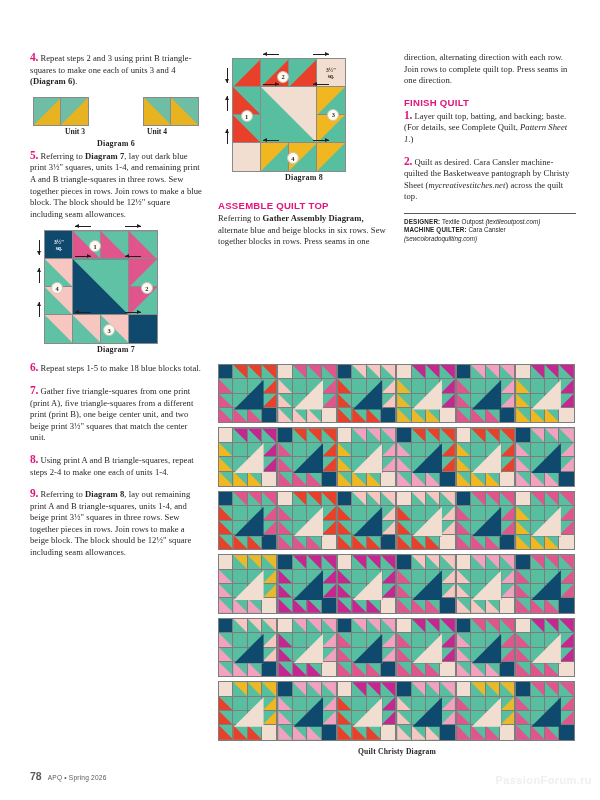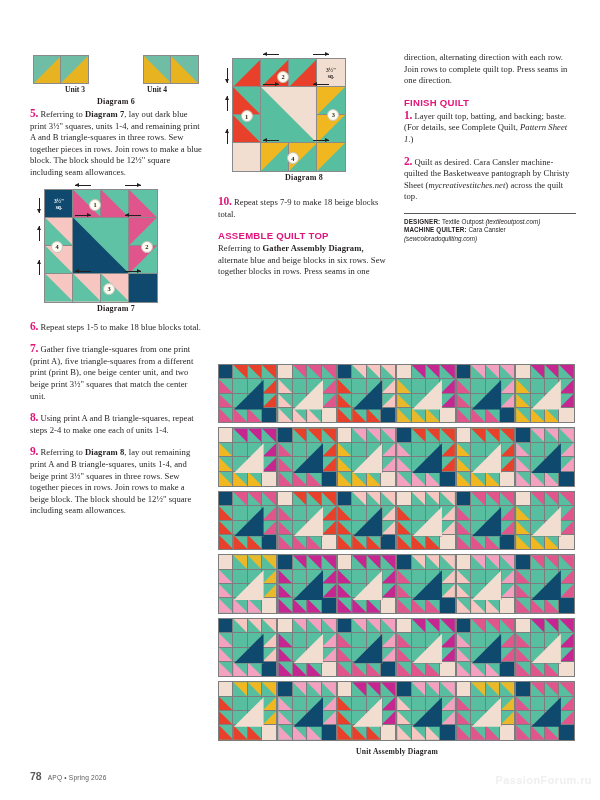--- a/index.html
+++ b/index.html
@@ -219,20 +219,23 @@
     letter-spacing: 0.4px;
     font-weight: bold;
   }
 </style>
 </head>
 <body>
 
 <div class="page">
 
   <div class="col col-1">
+    <div id="left-step-0">
+        <p class="step"><span class="num">4.</span><span> Repeat steps 2 and 3 using print B triangle-squares to make one each of units 3 and 4 </span><span class="bold">(Diagram 6)</span><span>.</span></p>
+      </div>
 
     <div class="d6-wrap">
       <div class="d6-row" id="d6-row">
           <div class="d6-unit">
             <div class="cell" style="width: 27px; height: 27px; background: rgb(232, 179, 33);">
               <div style="position: absolute; inset: 0px; clip-path: polygon(0px 0px, 100% 0px, 0px 100%); background: rgb(110, 189, 164);"></div>
             </div>
             <div class="cell" style="width: 27px; height: 27px; background: rgb(232, 179, 33);">
               <div style="position: absolute; inset: 0px; clip-path: polygon(0px 0px, 100% 0px, 0px 100%); background: rgb(110, 189, 164);"></div>
             </div>
@@ -435,23 +438,20 @@
           <div class="head" style="left: 0px; top: 0px; border-left: 2.5px solid transparent; border-right: 2.5px solid transparent; border-bottom: 4px solid rgb(35, 31, 32);"></div>
         </div>
         <div class="arrow" style="left: -7px; top: 71.4px; width: 5px; height: 15px;">
           <div class="shaft" style="left: 2px; top: 0px; width: 1px; height: 15px;"></div>
           <div class="head" style="left: 0px; top: 0px; border-left: 2.5px solid transparent; border-right: 2.5px solid transparent; border-bottom: 4px solid rgb(35, 31, 32);"></div>
         </div>
       </div>
     <div class="caption">Diagram 8</div>
 
     <div style="height:14px"></div>
-    <div id="mid-step-0">
-        <p class="step"><span class="num">10.</span><span> Repeat steps 7-9 to make 18 beige blocks total.</span></p>
-      </div>
 
     <h3 class="section">ASSEMBLE QUILT TOP</h3>
     <p class="step" id="mid-assemble"><span>Referring to </span><span class="bold">Gather Assembly Diagram,</span><span> alternate blue and beige blocks in six rows. Sew together blocks in rows. Press seams in one</span></p>
   </div>
 
   <div class="col col-3">
     <p class="step">direction, alternating direction with each row. Join rows to complete quilt top. Press seams in one direction.</p>
 
     <h3 class="section">FINISH QUILT</h3>
 
@@ -1882,21 +1882,21 @@
               <div style="position: absolute; inset: 0px; clip-path: polygon(0px 0px, 0px 100%, 100% 100%); background: rgb(224, 85, 140);"></div>
             </div>
             <div class="qcell" style="background: rgb(87, 191, 160);">
               <div style="position: absolute; inset: 0px; clip-path: polygon(0px 0px, 0px 100%, 100% 100%); background: rgb(224, 85, 140);"></div>
             </div>
             <div class="qcell" style="background: rgb(16, 73, 110);"></div>
             <div style="position: absolute; left: 14.8667px; top: 14.8667px; width: 29.7333px; height: 29.7333px; clip-path: polygon(100% 0px, 100% 100%, 0px 100%); background: rgb(16, 73, 110); outline: rgb(125, 125, 125) solid 0.35px;"></div>
           </div>
         </div>
       </div>
-    <div class="qcap">Unit Assembly Diagram</div>
+    <div class="qcap">Quilt Christy Diagram</div>
   </div>
 
   <div class="footer">
     <span class="folio">78</span>
     <span class="folio-text">APQ • Spring 2026</span>
   </div>
   <div class="watermark">PassionForum.ru</div>
 
 </div>
 

